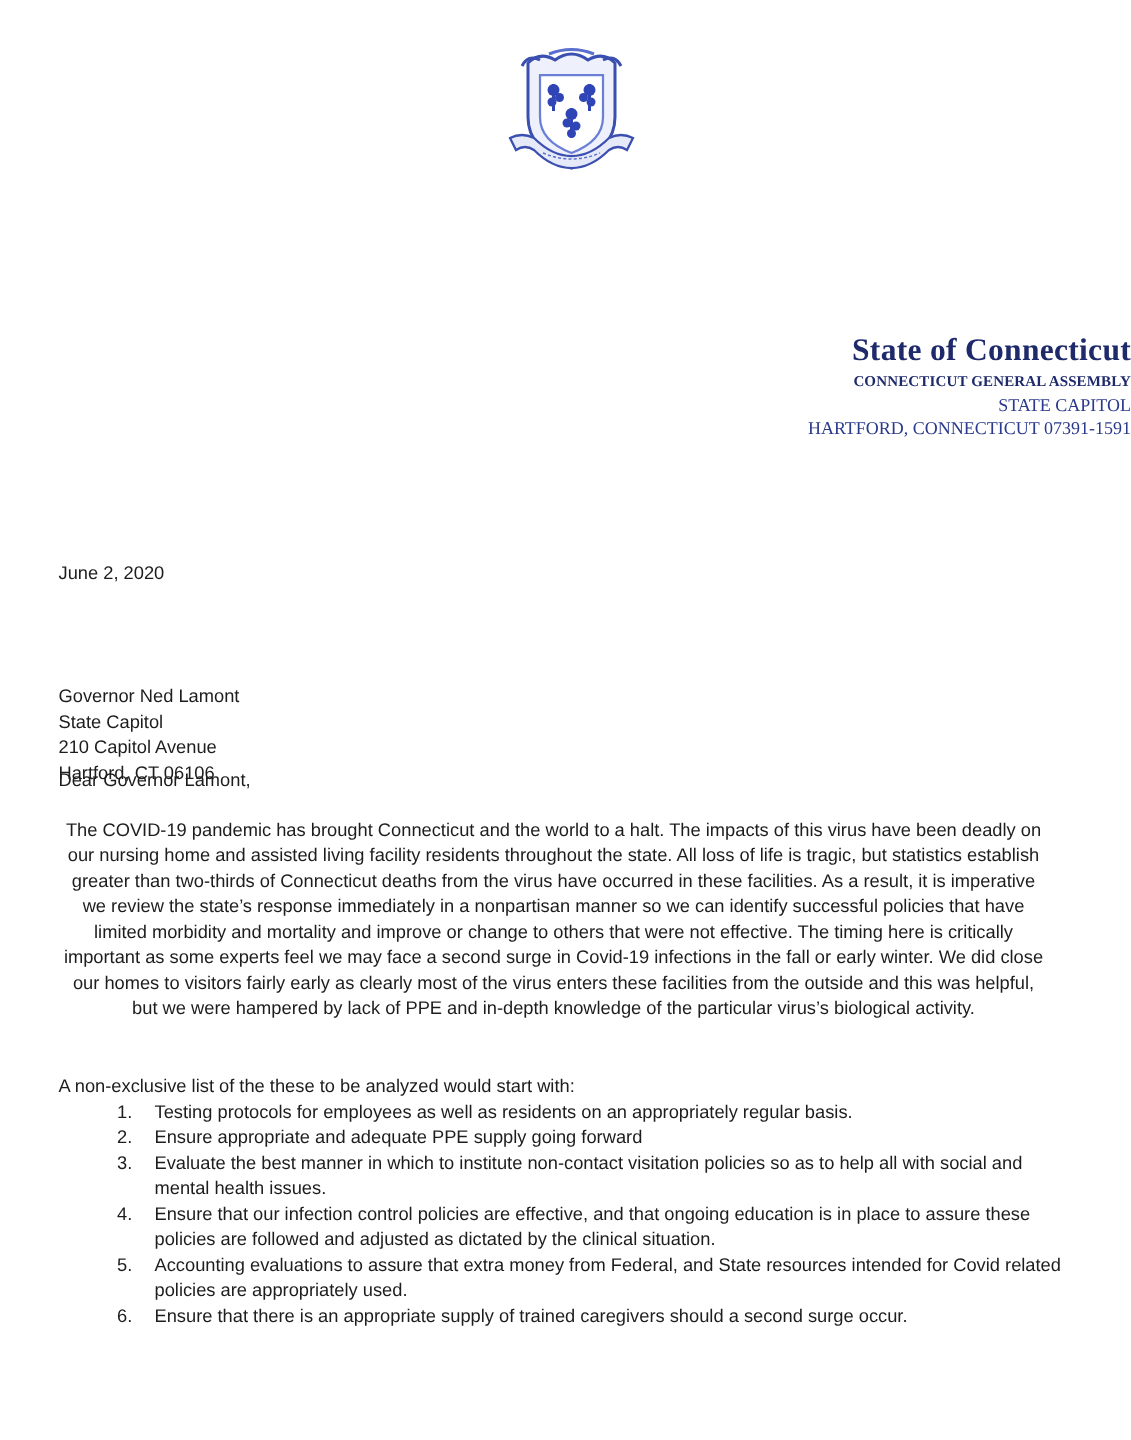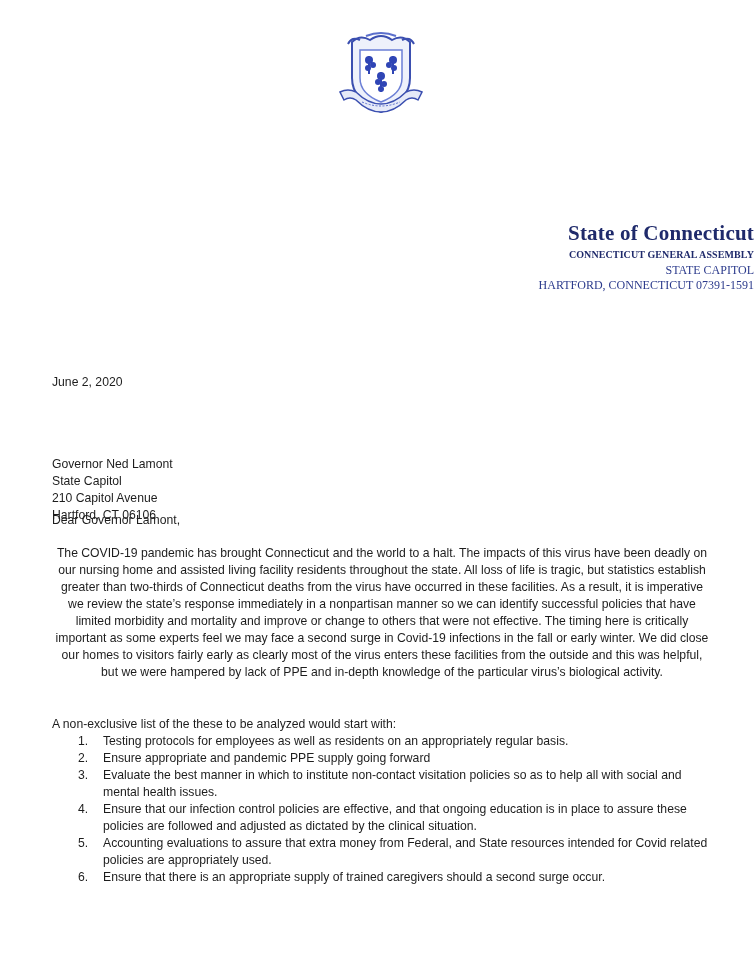--- a/index.html
+++ b/index.html
@@ -43,21 +43,21 @@
       line-height: 17px;
       letter-spacing: 0.1px;
     }
     .lh-capitol, .lh-city {
       font-size: 12px;
       line-height: 15px;
       color: #2b3a8c;
     }
     .body-text {
       position: absolute;
-      left: 52px;
+      left: 39px;
       width: 660px;
       font-family: "Liberation Sans", sans-serif;
       font-size: 12.2px;
       line-height: 17px;
       color: #1d1d1d;
     }
     .date { top: 374px; }
     .address { top: 424px; margin-top: 32px; }
     .address div { line-height: 17px; }
     .salutation { top: 512px; }
@@ -145,21 +145,21 @@
 
 <div class="body-text list-intro">A non-exclusive list of the these to be analyzed would start with:</div>
 
 <ol class="list">
   <li>
     <span class="num">1.</span>
     <span>Testing protocols for employees as well as residents on an appropriately regular basis.</span>
   </li>
   <li>
     <span class="num">2.</span>
-    <span>Ensure appropriate and pandemic PPE supply going forward</span>
+    <span>Ensure appropriate and adequate PPE supply going forward</span>
   </li>
   <li>
     <span class="num">3.</span>
     <span>Evaluate the best manner in which to institute non-contact visitation policies so as to help all with social and mental health issues.</span>
   </li>
   <li>
     <span class="num">4.</span>
     <span>Ensure that our infection control policies are effective, and that ongoing education is in place to assure these policies are followed and adjusted as dictated by the clinical situation.</span>
   </li>
   <li>

